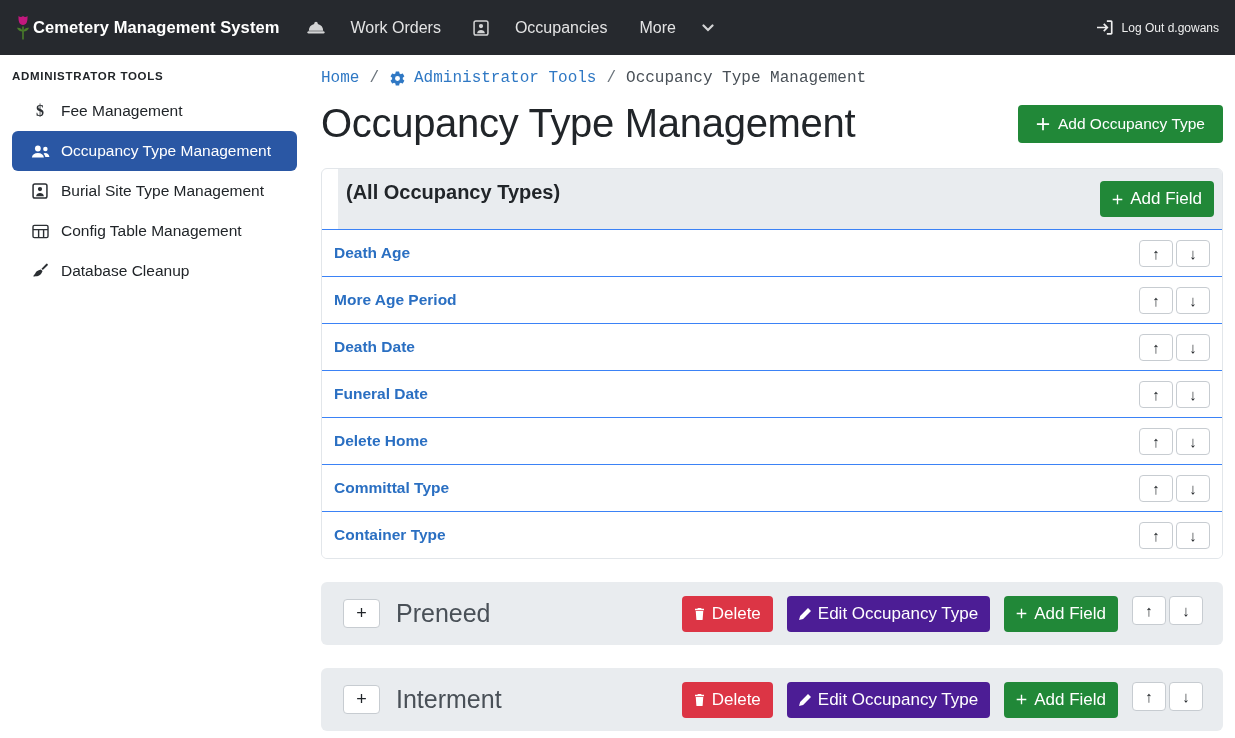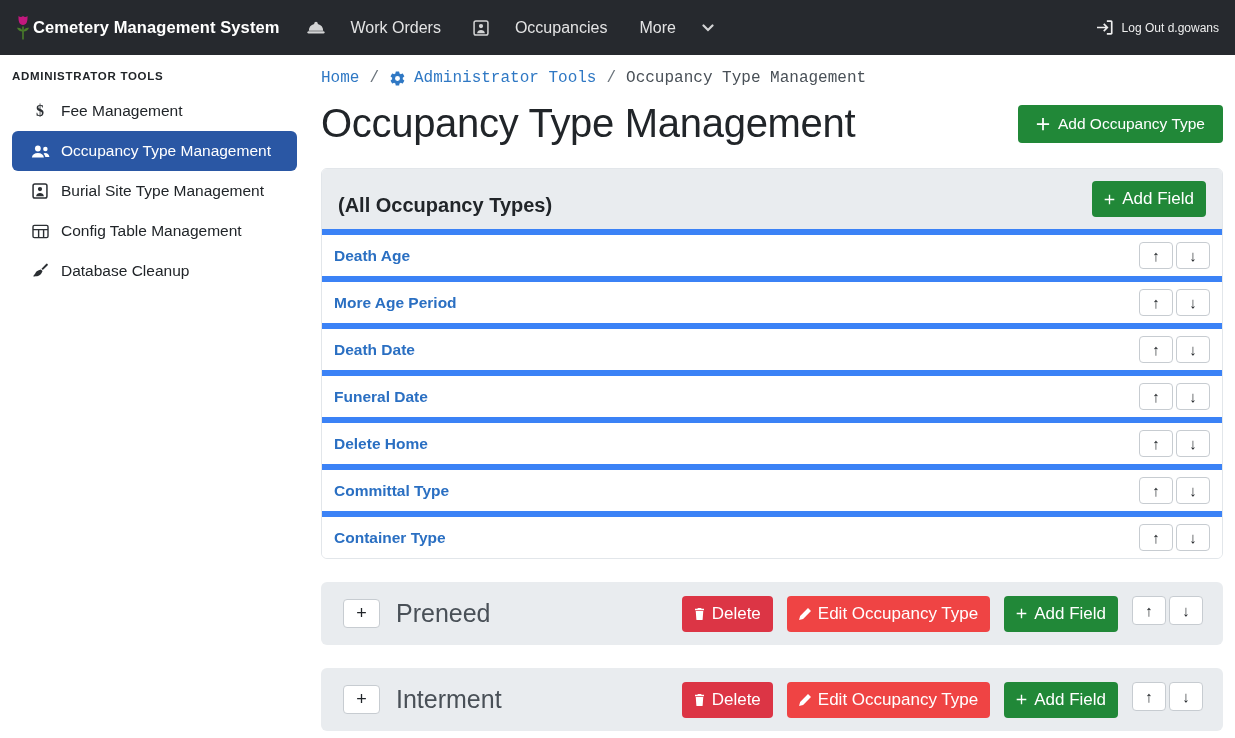--- a/index.html
+++ b/index.html
@@ -45,27 +45,27 @@
   .crumb-sep { color: #6c757d; }
   .crumb-current { color: #495057; }
   .title-row { display: flex; align-items: center; justify-content: space-between; margin-top: 14px; }
   h1.page-title { font-size: 40px; font-weight: 500; color: #212529; letter-spacing: -.3px; }
   .btn { display: inline-flex; align-items: center; gap: 8px; border: 0; border-radius: 4px;
     color: #fff; cursor: pointer; font-family: inherit; white-space: nowrap; }
   .btn-add-type { background: #218838; font-size: 15.5px; padding: 10px 18px; }
   .btn-sm { font-size: 17px; padding: 8px 12px; gap: 7px; }
   .btn-green { background: #218838; }
   .btn-red { background: #dc3545; }
-  .btn-teal { background: #ef4444; }
+  .btn-teal { background: #4c1d95; }
   
   .card { margin-top: 22px; border: 1px solid #e2e6ea; border-radius: 6px; overflow: hidden; }
-  .card-header { background: #e9ecef; padding: 12px 16px; display: flex; align-items: flex-end; justify-content: space-between; }
+  .card-header { background: #e9ecef; padding: 12px 8px; display: flex; align-items: flex-start; justify-content: space-between; margin-left: 16px; }
   .card-title { font-size: 20px; font-weight: 700; color: #212529; }
   .field-row { height: 47px; display: flex; align-items: center; justify-content: space-between;
-    padding: 0 12px; background: #fff; border-top: 6px solid #3b82f6; }
+    padding: 0 12px; background: #fff; border-top: 1px solid #3b82f6; }
   .field-row:first-of-type { border-top: 0; }
   .field-link { color: #2a6fc2; font-weight: 700; font-size: 15.5px; text-decoration: none; cursor: pointer; }
   .arrow-group { display: flex; gap: 3px; }
   .arrow-btn {
     width: 34px; height: 27px; background: #fff; border: 1px solid #c7ccd1; border-radius: 4px;
     display: flex; align-items: center; justify-content: center; cursor: pointer;
     font-family: inherit; font-size: 15px; font-weight: 700; color: #212529;
   }
   
   .section-bar {

